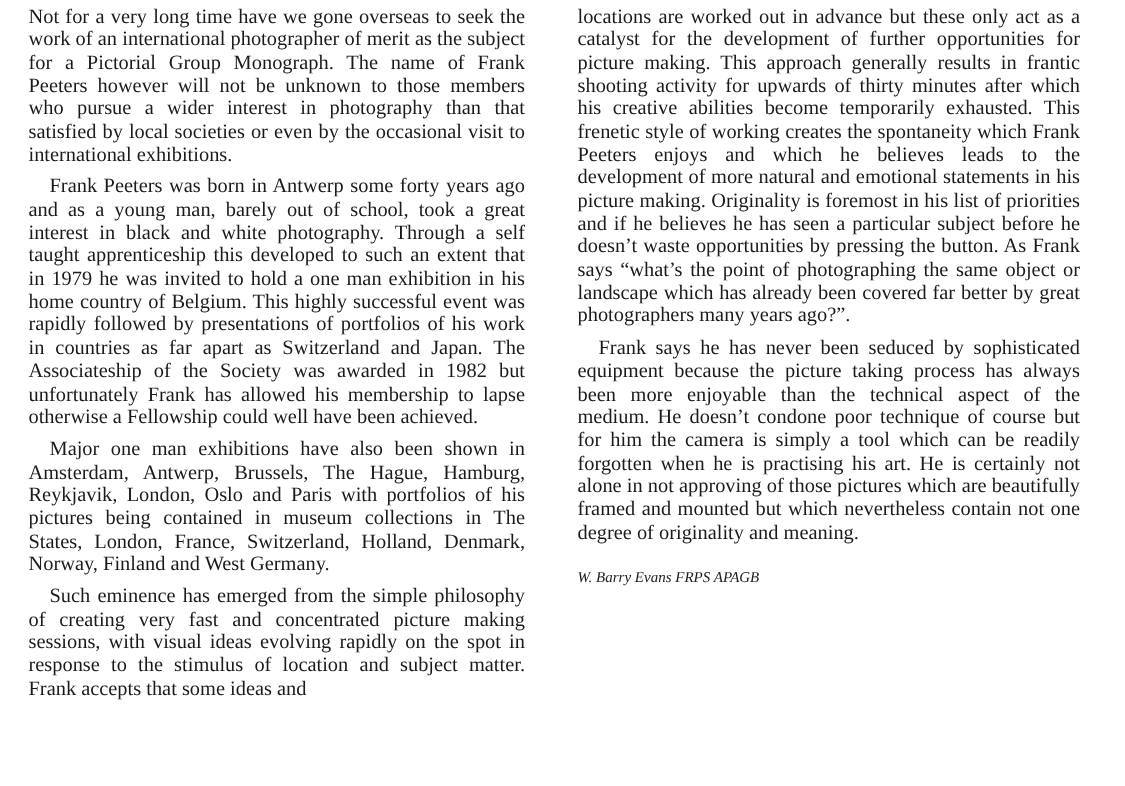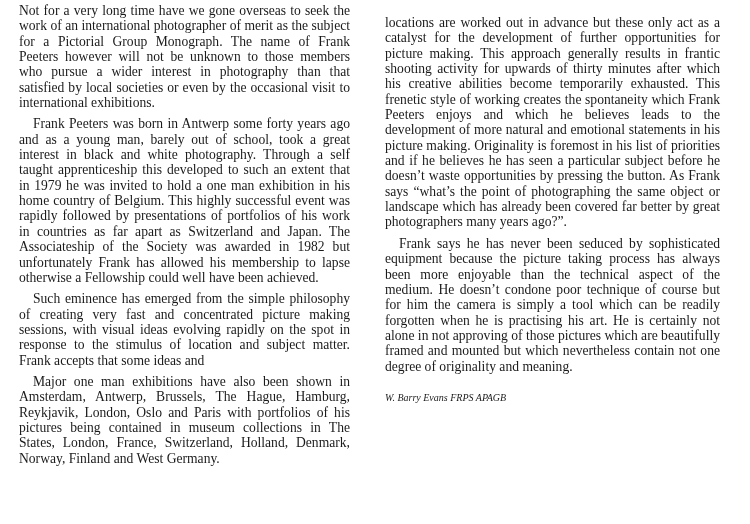--- a/index.html
+++ b/index.html
@@ -11,34 +11,34 @@
   }
   .col {
     position: absolute; top: 3px;
     font-size: 13.6px; line-height: 15.35px;
     text-align: justify;
   }
   .col.left { left: 19px; width: 331px; }
   .col.right { left: 385px; width: 335px; }
   .col p { margin: 0 0 6px 0; text-indent: 14px; hyphens: none; }
   .col p.first { text-indent: 0; }
-  .col p.noindent { text-indent: 0; margin-top: 12px; }
+  .col p.noindent { text-indent: 0; }
   .sig {
     font-style: italic; text-indent: 0 !important; text-align: left;
     margin-top: 16px !important; font-size: 10px;
   }
 </style>
 </head>
 <body>
 
 <div class="page">
   <div class="col left">
     <p class="first">Not for a very long time have we gone overseas to seek the work of an international photographer of merit as the subject for a Pictorial Group Monograph. The name of Frank Peeters however will not be unknown to those members who pursue a wider interest in photography than that satisfied by local societies or even by the occasional visit to international exhibitions.</p>
     <p>Frank Peeters was born in Antwerp some forty years ago and as a young man, barely out of school, took a great interest in black and white photography. Through a self taught apprenticeship this developed to such an extent that in 1979 he was invited to hold a one man exhibition in his home country of Belgium. This highly successful event was rapidly followed by presentations of portfolios of his work in countries as far apart as Switzerland and Japan. The Associateship of the Society was awarded in 1982 but unfortunately Frank has allowed his membership to lapse otherwise a Fellowship could well have been achieved.</p>
+    <p>Major one man exhibitions have also been shown in Amsterdam, Antwerp, Brussels, The Hague, Hamburg, Reykjavik, London, Oslo and Paris with portfolios of his pictures being contained in museum collections in The States, London, France, Switzerland, Holland, Denmark, Norway, Finland and West Germany.</p>
     <p>Such eminence has emerged from the simple philosophy of creating very fast and concentrated picture making sessions, with visual ideas evolving rapidly on the spot in response to the stimulus of location and subject matter. Frank accepts that some ideas and</p>
-    <p>Major one man exhibitions have also been shown in Amsterdam, Antwerp, Brussels, The Hague, Hamburg, Reykjavik, London, Oslo and Paris with portfolios of his pictures being contained in museum collections in The States, London, France, Switzerland, Holland, Denmark, Norway, Finland and West Germany.</p>
   </div>
   <div class="col right">
     <p class="noindent">locations are worked out in advance but these only act as a catalyst for the development of further opportunities for picture making. This approach generally results in frantic shooting activity for upwards of thirty minutes after which his creative abilities become temporarily exhausted. This frenetic style of working creates the spontaneity which Frank Peeters enjoys and which he believes leads to the development of more natural and emotional statements in his picture making. Originality is foremost in his list of priorities and if he believes he has seen a particular subject before he doesn’t waste opportunities by pressing the button. As Frank says “what’s the point of photographing the same object or landscape which has already been covered far better by great photographers many years ago?”.</p>
     <p>Frank says he has never been seduced by sophisticated equipment because the picture taking process has always been more enjoyable than the technical aspect of the medium. He doesn’t condone poor technique of course but for him the camera is simply a tool which can be readily forgotten when he is practising his art. He is certainly not alone in not approving of those pictures which are beautifully framed and mounted but which nevertheless contain not one degree of originality and meaning.</p>
     <p class="sig">W. Barry Evans FRPS APAGB</p>
   </div>
 </div>
 
 </body></html>

